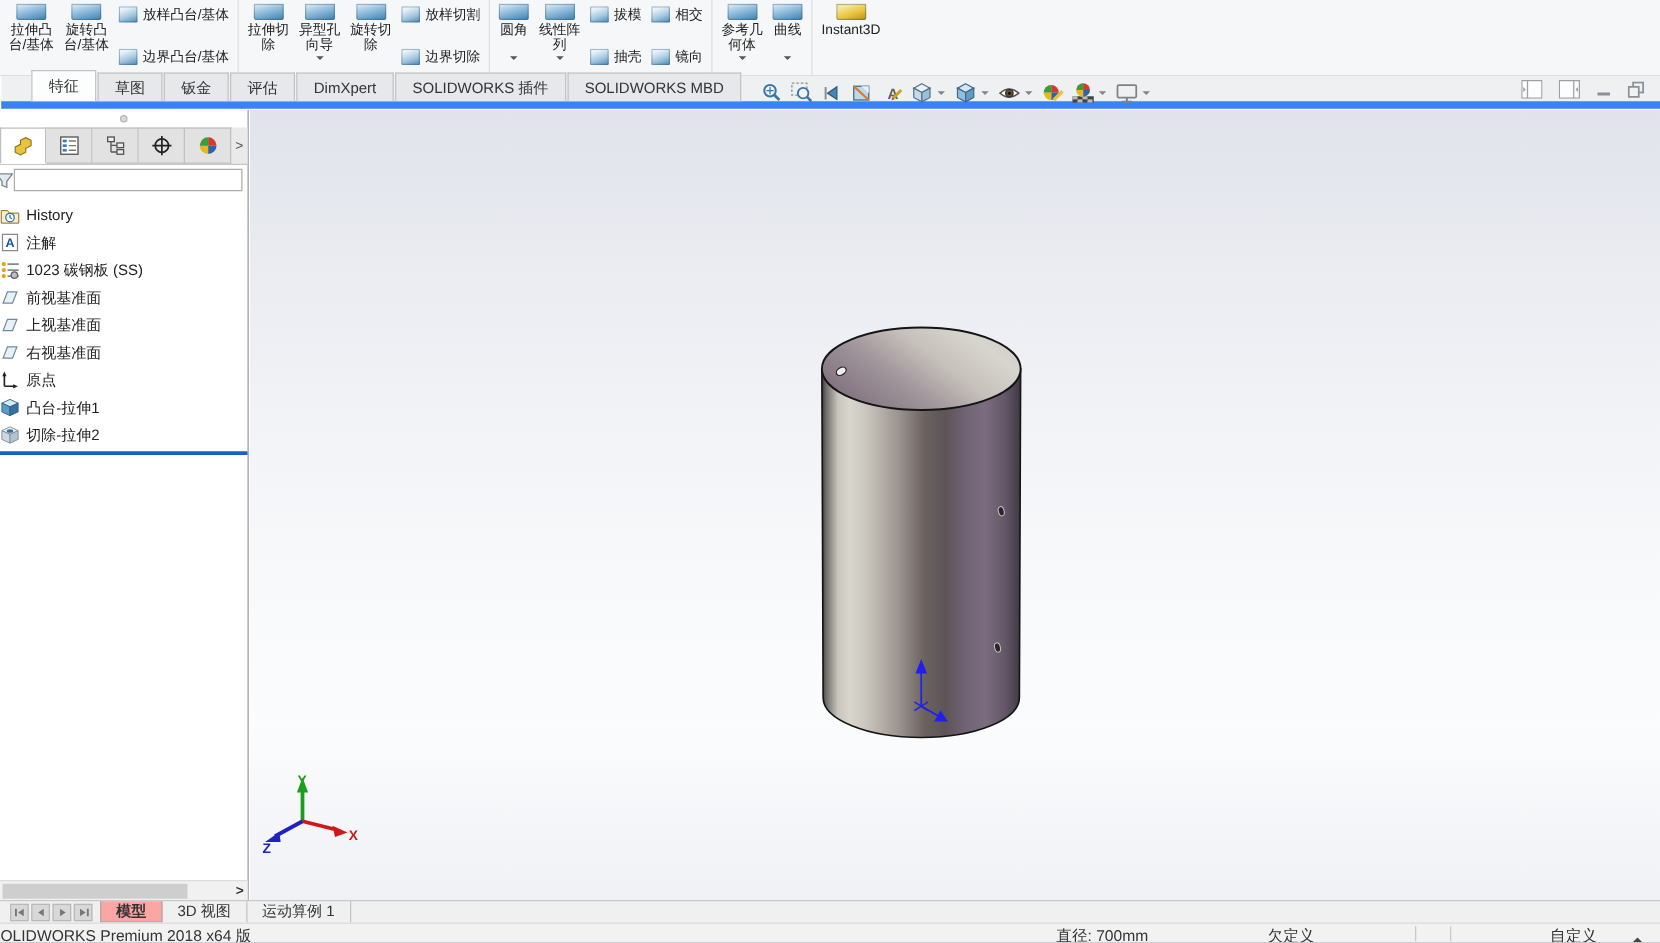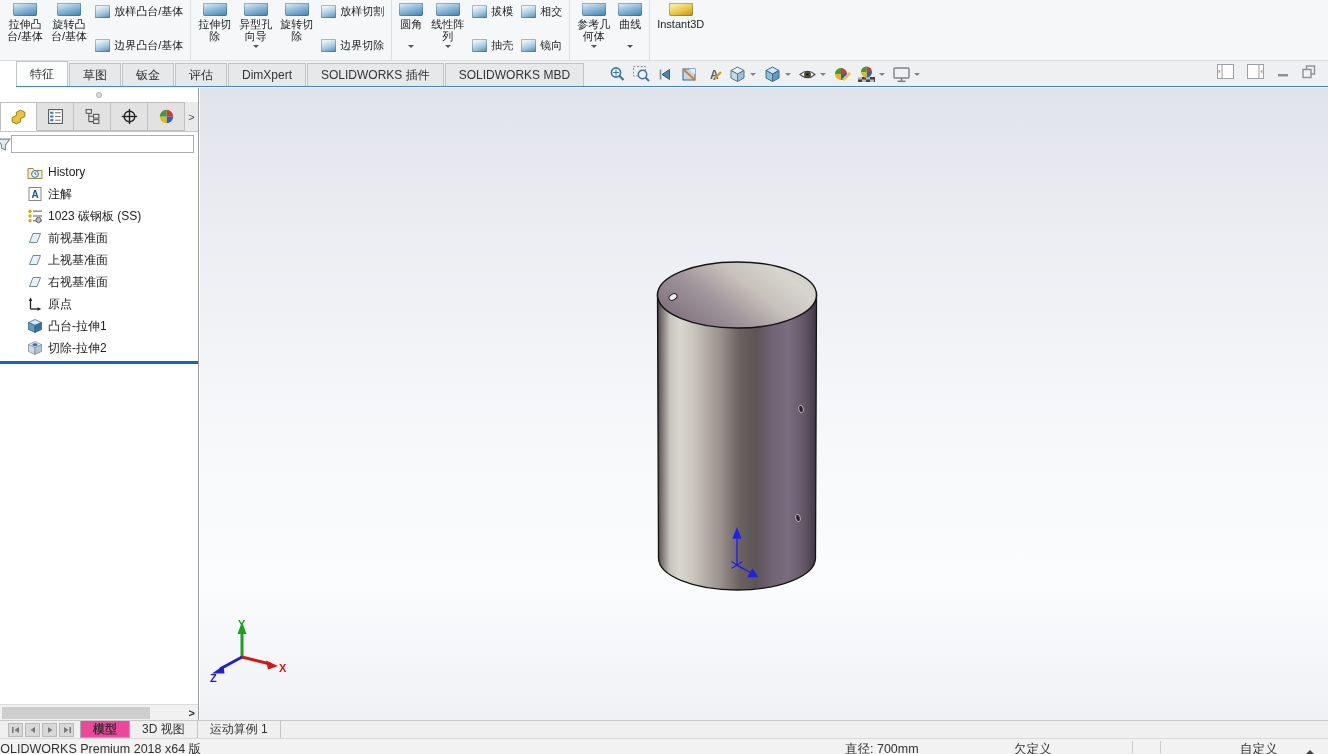--- a/index.html
+++ b/index.html
@@ -13,21 +13,21 @@
   .ribbon { position:absolute; top:0; left:0; right:0; height:61px; background:#f6f7f8; border-bottom:1px solid #dcdddf; display:flex; align-items:stretch; }
   .rgroup { display:flex; padding:0 3px; border-right:1px solid #dedfe0; align-items:flex-start; }
   .rb-big { display:flex; flex-direction:column; align-items:center; padding:3px 4px; height:100%; cursor:default; }
   .rb-icon { width:24px; height:13px; margin:0 0 2px 0; background:linear-gradient(165deg,#d3e5f2 10%,#82b2d4 55%,#3c7fae); border-radius:0 0 2px 2px; box-shadow:inset 0 0 0 1px rgba(35,80,115,.35); }
   .rb-line { font-size:11px; line-height:12px; white-space:nowrap; min-height:12px; }
   .rb-caret { margin-top:3px; width:0; height:0; border:3.5px solid transparent; border-top-color:#555; }
   .rb-stack { display:flex; flex-direction:column; gap:16px; padding:2px 4px 0 4px; }
   .rb-srow { display:flex; align-items:center; gap:4px; height:18px; white-space:nowrap; font-size:11px; }
   .rb-micon { width:15px; height:13px; flex:none; background:linear-gradient(160deg,#eaf2f8 20%,#a2c7df 60%,#4d86b0); box-shadow:inset 0 0 0 1px rgba(35,80,115,.35); border-radius:1px; }
   
-  .tabrow { position:absolute; top:61px; left:16px; right:0; height:26px; background:#eef0f1; border-bottom:1px solid #3b82f6; display:flex; align-items:flex-end; }
+  .tabrow { position:absolute; top:61px; left:1px; right:0; height:26px; background:#eef0f1; border-bottom:6px solid #3b82f6; display:flex; align-items:flex-end;padding-left:24px; }
   .rtab { height:23px; display:flex; align-items:center; padding:0 13px; color:#333; border:1px solid #c3c4c5; border-bottom:none; background:#e7e8e9; margin-right:1px; cursor:default; }
   .rtab.active { background:#fcfdfd; height:25px; }
   .headsup { position:absolute; left:606px; top:63px; display:flex; align-items:center; gap:2px; }
   .hu { width:22px; height:22px; display:flex; align-items:center; justify-content:center; }
   .hu svg { width:19px; height:19px; }
   .hu-caret { width:0; height:0; border:3px solid transparent; border-top-color:#808488; margin:4px 3px 0 0; }
   .winctl { position:absolute; right:12px; top:64px; display:flex; align-items:center; gap:13px; }
   .winctl span { display:flex; }
   
   .panel { position:absolute; top:88px; left:0; width:199px; height:632px; background:#fff; border-right:1px solid #9b9b9b; }
@@ -36,40 +36,40 @@
   .ptabs { display:flex; height:30px; background:#eaeaea; border-bottom:1px solid #c6c6c6; }
   .ptab { width:37px; display:flex; align-items:center; justify-content:center; border:1px solid #c0c0c0; border-left:none; background:#e2e2e2; }
   .ptab:first-child { border-left:1px solid #c0c0c0; }
   .ptab.active { background:#fff; border-bottom-color:#fff; }
   .ptab svg { width:17px; height:17px; }
   .ptab-more { width:13px; display:flex; align-items:center; justify-content:center; color:#555; font-size:11px; }
   .filter-row { display:flex; align-items:center; padding:3px 4px 3px 0; }
   .funnel { margin-left:-4px; flex:none; }
   .filter-input { flex:1; height:18px; border:1px solid #aeaeae; background:#fff; font:inherit; padding:0 3px; }
   .tree { padding-top:5px; }
-  .trow { display:flex; align-items:center; height:22px; gap:5px; padding-left:27px; white-space:nowrap; overflow:hidden; cursor:default; }
+  .trow { display:flex; align-items:center; height:22px; gap:5px; white-space:nowrap; overflow:hidden; cursor:default; }
   .trow.root { padding-left:2px; }
   .ticon { width:16px; height:16px; flex:none; }
   .rollback { height:3px; background:#1464c0; margin-top:2px; }
   .panel-hscroll { position:absolute; bottom:0; left:0; width:198px; height:16px; background:#f1f1f1; border-top:1px solid #dcdcdc; display:flex; align-items:center; }
   .hthumb { width:148px; height:12px; background:#cecece; margin-left:2px; }
   .harrow { position:absolute; right:3px; color:#333; font-size:11px; font-weight:bold; cursor:default; }
   .split-handle { position:absolute; left:200px; top:372px; width:9px; height:46px; background:#eceae6; border:1px solid #b5b2ab; border-left:none; border-radius:0 5px 5px 0; }
   .split-handle i { position:absolute; top:19px; left:2px; width:5px; height:5px; border-radius:50%; background:#cbc7c0; border:1px solid #9a968f; }
   
   .viewport { position:absolute; top:88px; left:200px; width:1128px; height:632px;
     background:linear-gradient(180deg,#e0e3ea 0%,#eceef3 25%,#f7f8fa 55%,#fbfcfd 78%,#f0f1f5 100%); }
   .viewport svg.scene { position:absolute; inset:0; }
   .corner-triad { position:absolute; left:8px; top:528px; }
   
   .bottombar { position:absolute; left:0; right:0; top:720px; height:18px; background:#f0f0f0; border-top:1px solid #c9c9c9; display:flex; align-items:stretch; }
   .bnav { display:flex; align-items:center; gap:2px; padding:0 6px 0 8px; }
   .bnav .nbtn { width:15px; height:14px; background:#d8d8d8; border:1px solid #b9b9b9; display:flex; align-items:center; justify-content:center; }
   .btab { display:flex; align-items:center; padding:0 12px; color:#333; border-right:1px solid #c4c4c4; cursor:default; }
-  .btab.active { background:#ec4899; font-weight:bold; border:1px solid #a9a9a9; border-top:none; }
+  .btab.active { background:#fca5a5; font-weight:bold; border:1px solid #a9a9a9; border-top:none; }
   .statusbar { position:absolute; left:0; right:0; top:738px; height:16px; background:#f2f2f3; border-top:1px solid #d8d8d8; overflow:hidden; }
   .status-left { position:absolute; left:-8px; top:2px; font-size:12.5px; color:#333; white-space:nowrap; }
   .st { position:absolute; top:2px; font-size:12.5px; color:#333; white-space:nowrap; }
   .st-sep { position:absolute; top:2px; width:1px; height:12px; background:#c9c9c9; }
   .status-arrow { position:absolute; left:1306px; top:7px; width:0; height:0; border:4px solid transparent; border-bottom-color:#444; }
 </style>
 </head>
 <body>
 
 <div id="app">

